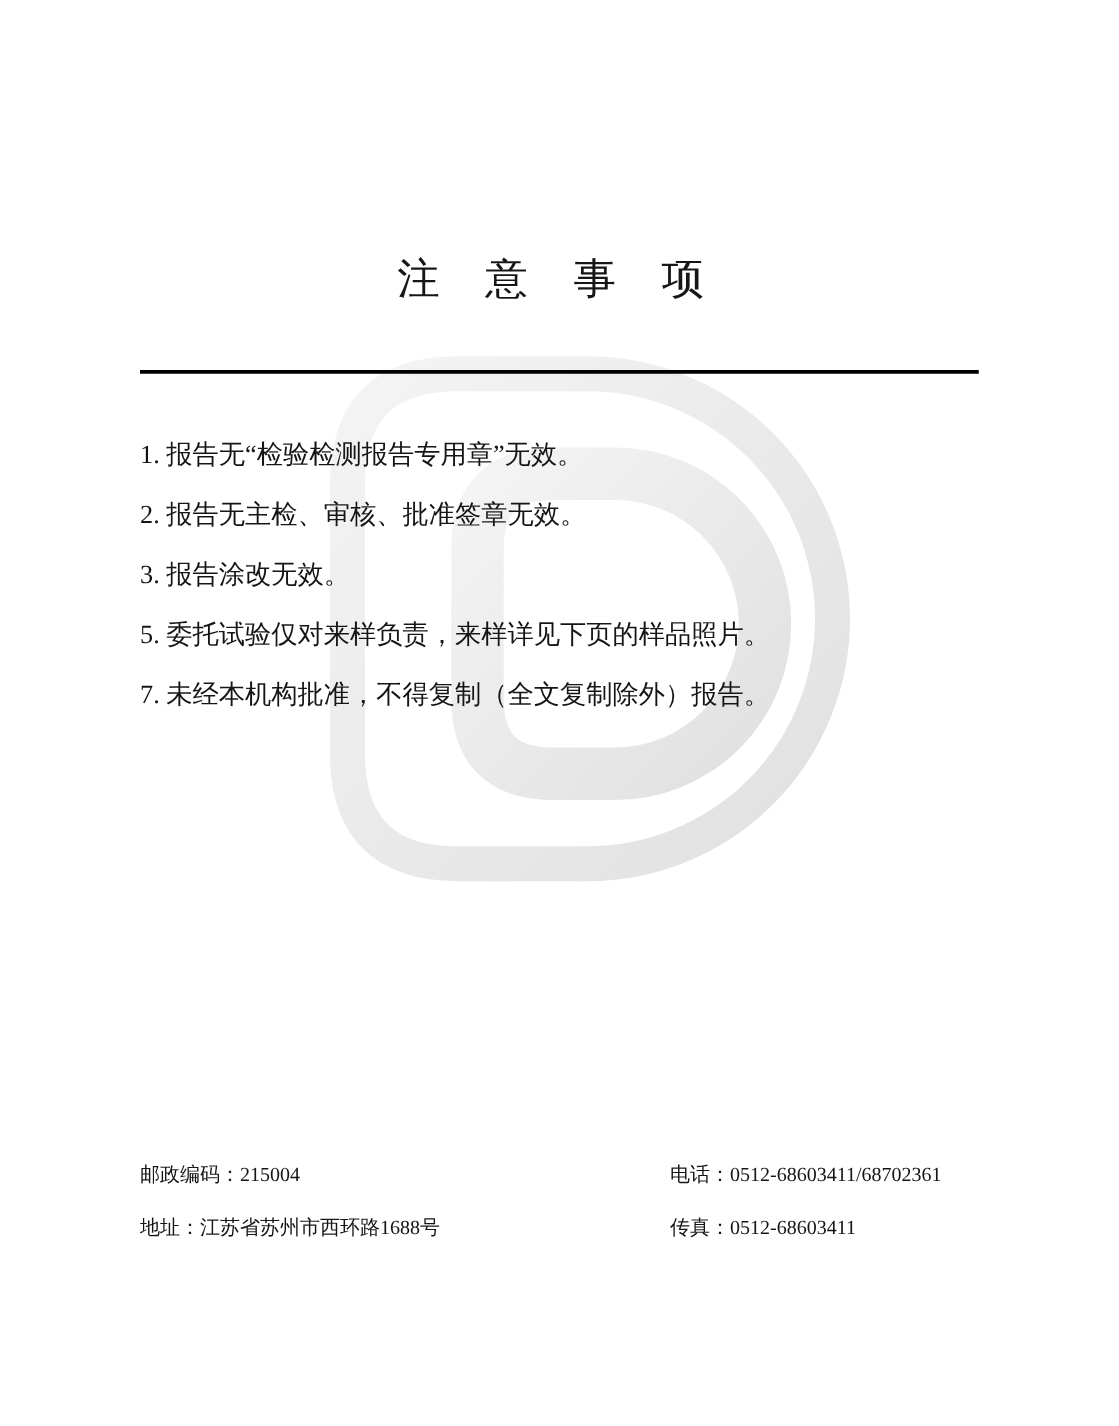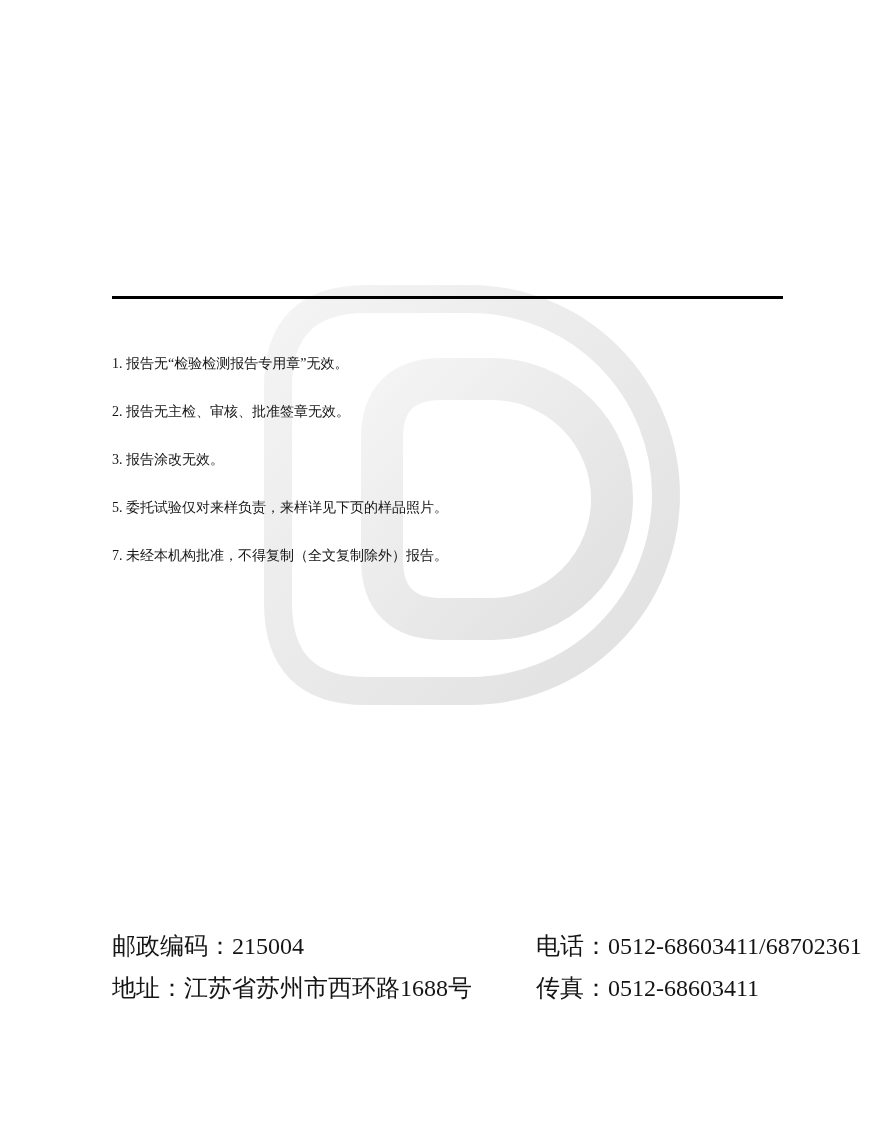--- a/index.html
+++ b/index.html
@@ -36,26 +36,26 @@
     position:absolute;top:296px;left:112px;
     width:671px;height:3px;
     background:#000000;
   }
   .notices{
     position:absolute;top:350px;left:112px;
     width:676px;
   }
   .notice{
     margin:0 0 21px 0;
-    font-size:14px;line-height:27px;
+    font-size:21px;line-height:27px;
     color:#151515;
   }
   .footer-cell{
     position:absolute;
-    font-size:24px;color:#151515;white-space:nowrap;
+    font-size:16px;color:#151515;white-space:nowrap;
   }
   .fr1{top:930px;}
   .fr2{top:972px;}
   .fc-left{left:112px;}
   .fc-right{left:520px;margin-left:16px;}
 </style>
 </head>
 <body>
 
 <div class="page">
@@ -71,20 +71,21 @@
       </defs>
 
       <path d="M 104 16 H 208 A 196 196 0 0 1 208 408 H 104 Q 16 408 16 320 V 104 Q 16 16 104 16 Z" fill="none" stroke="url(#wmg)" stroke-width="28" stroke-linejoin="round"></path>
 
       <path d="M 180 96 H 230 A 118 118 0 0 1 230 336 H 180 Q 120 336 120 276 V 156 Q 120 96 180 96 Z" fill="none" stroke="url(#wmg)" stroke-width="42" stroke-linejoin="round"></path>
     </svg>
   </div>
 
   <div class="content">
 
+    <h1 class="title">注 意 事 项</h1>
 
     <div class="rule"></div>
 
     <div class="notices">
       <p class="notice">1. 报告无“检验检测报告专用章”无效。</p>
       <p class="notice">2. 报告无主检、审核、批准签章无效。</p>
       <p class="notice">3. 报告涂改无效。</p>
       <p class="notice">5. 委托试验仅对来样负责，来样详见下页的样品照片。</p>
       <p class="notice">7. 未经本机构批准，不得复制（全文复制除外）报告。</p>
     </div>

